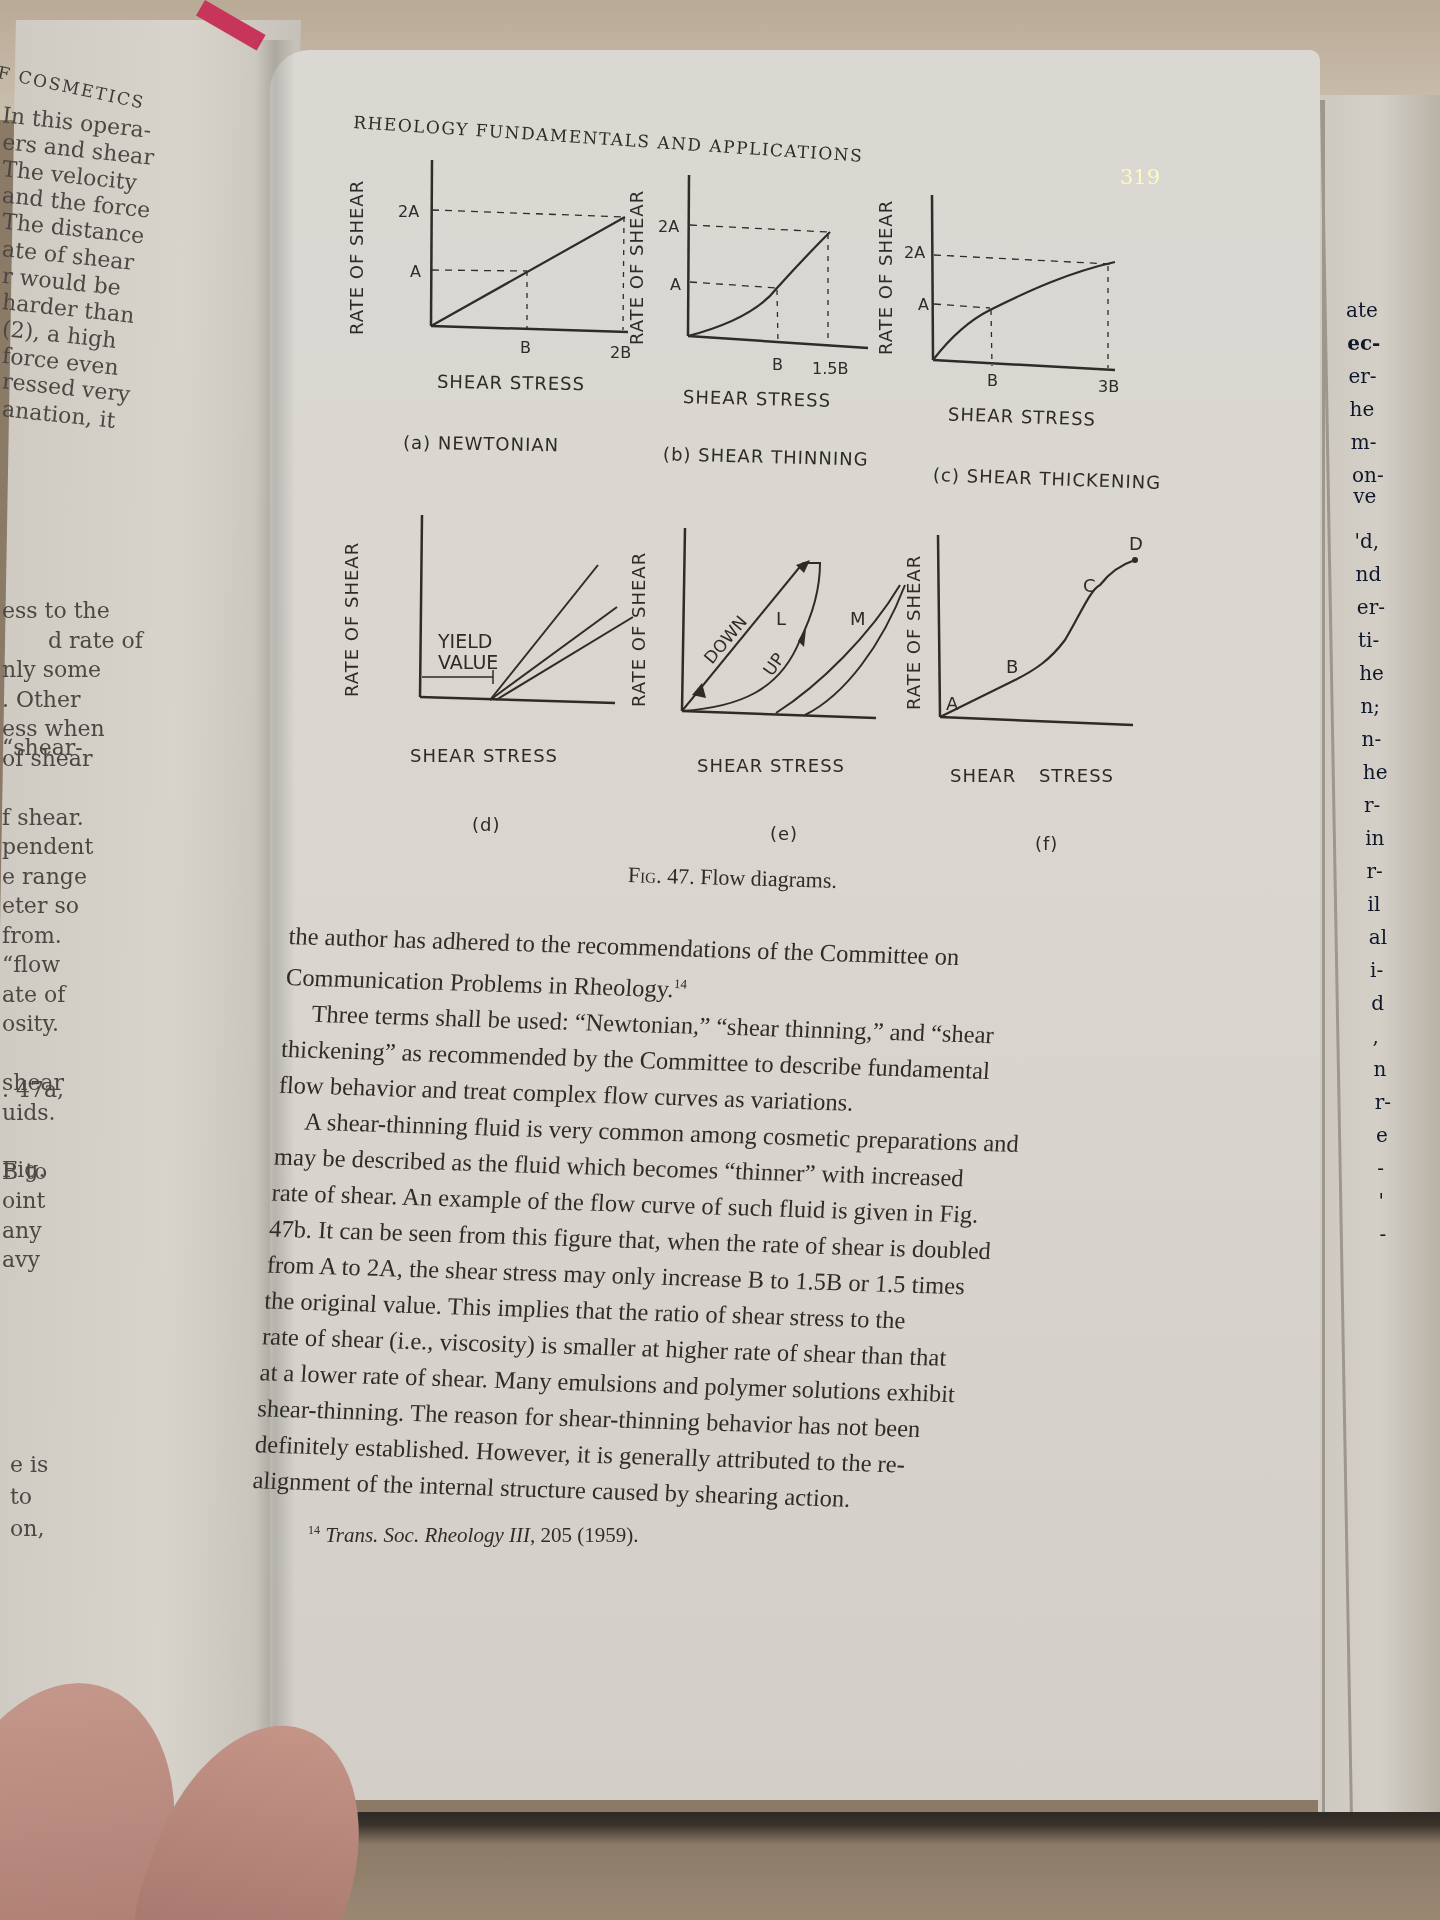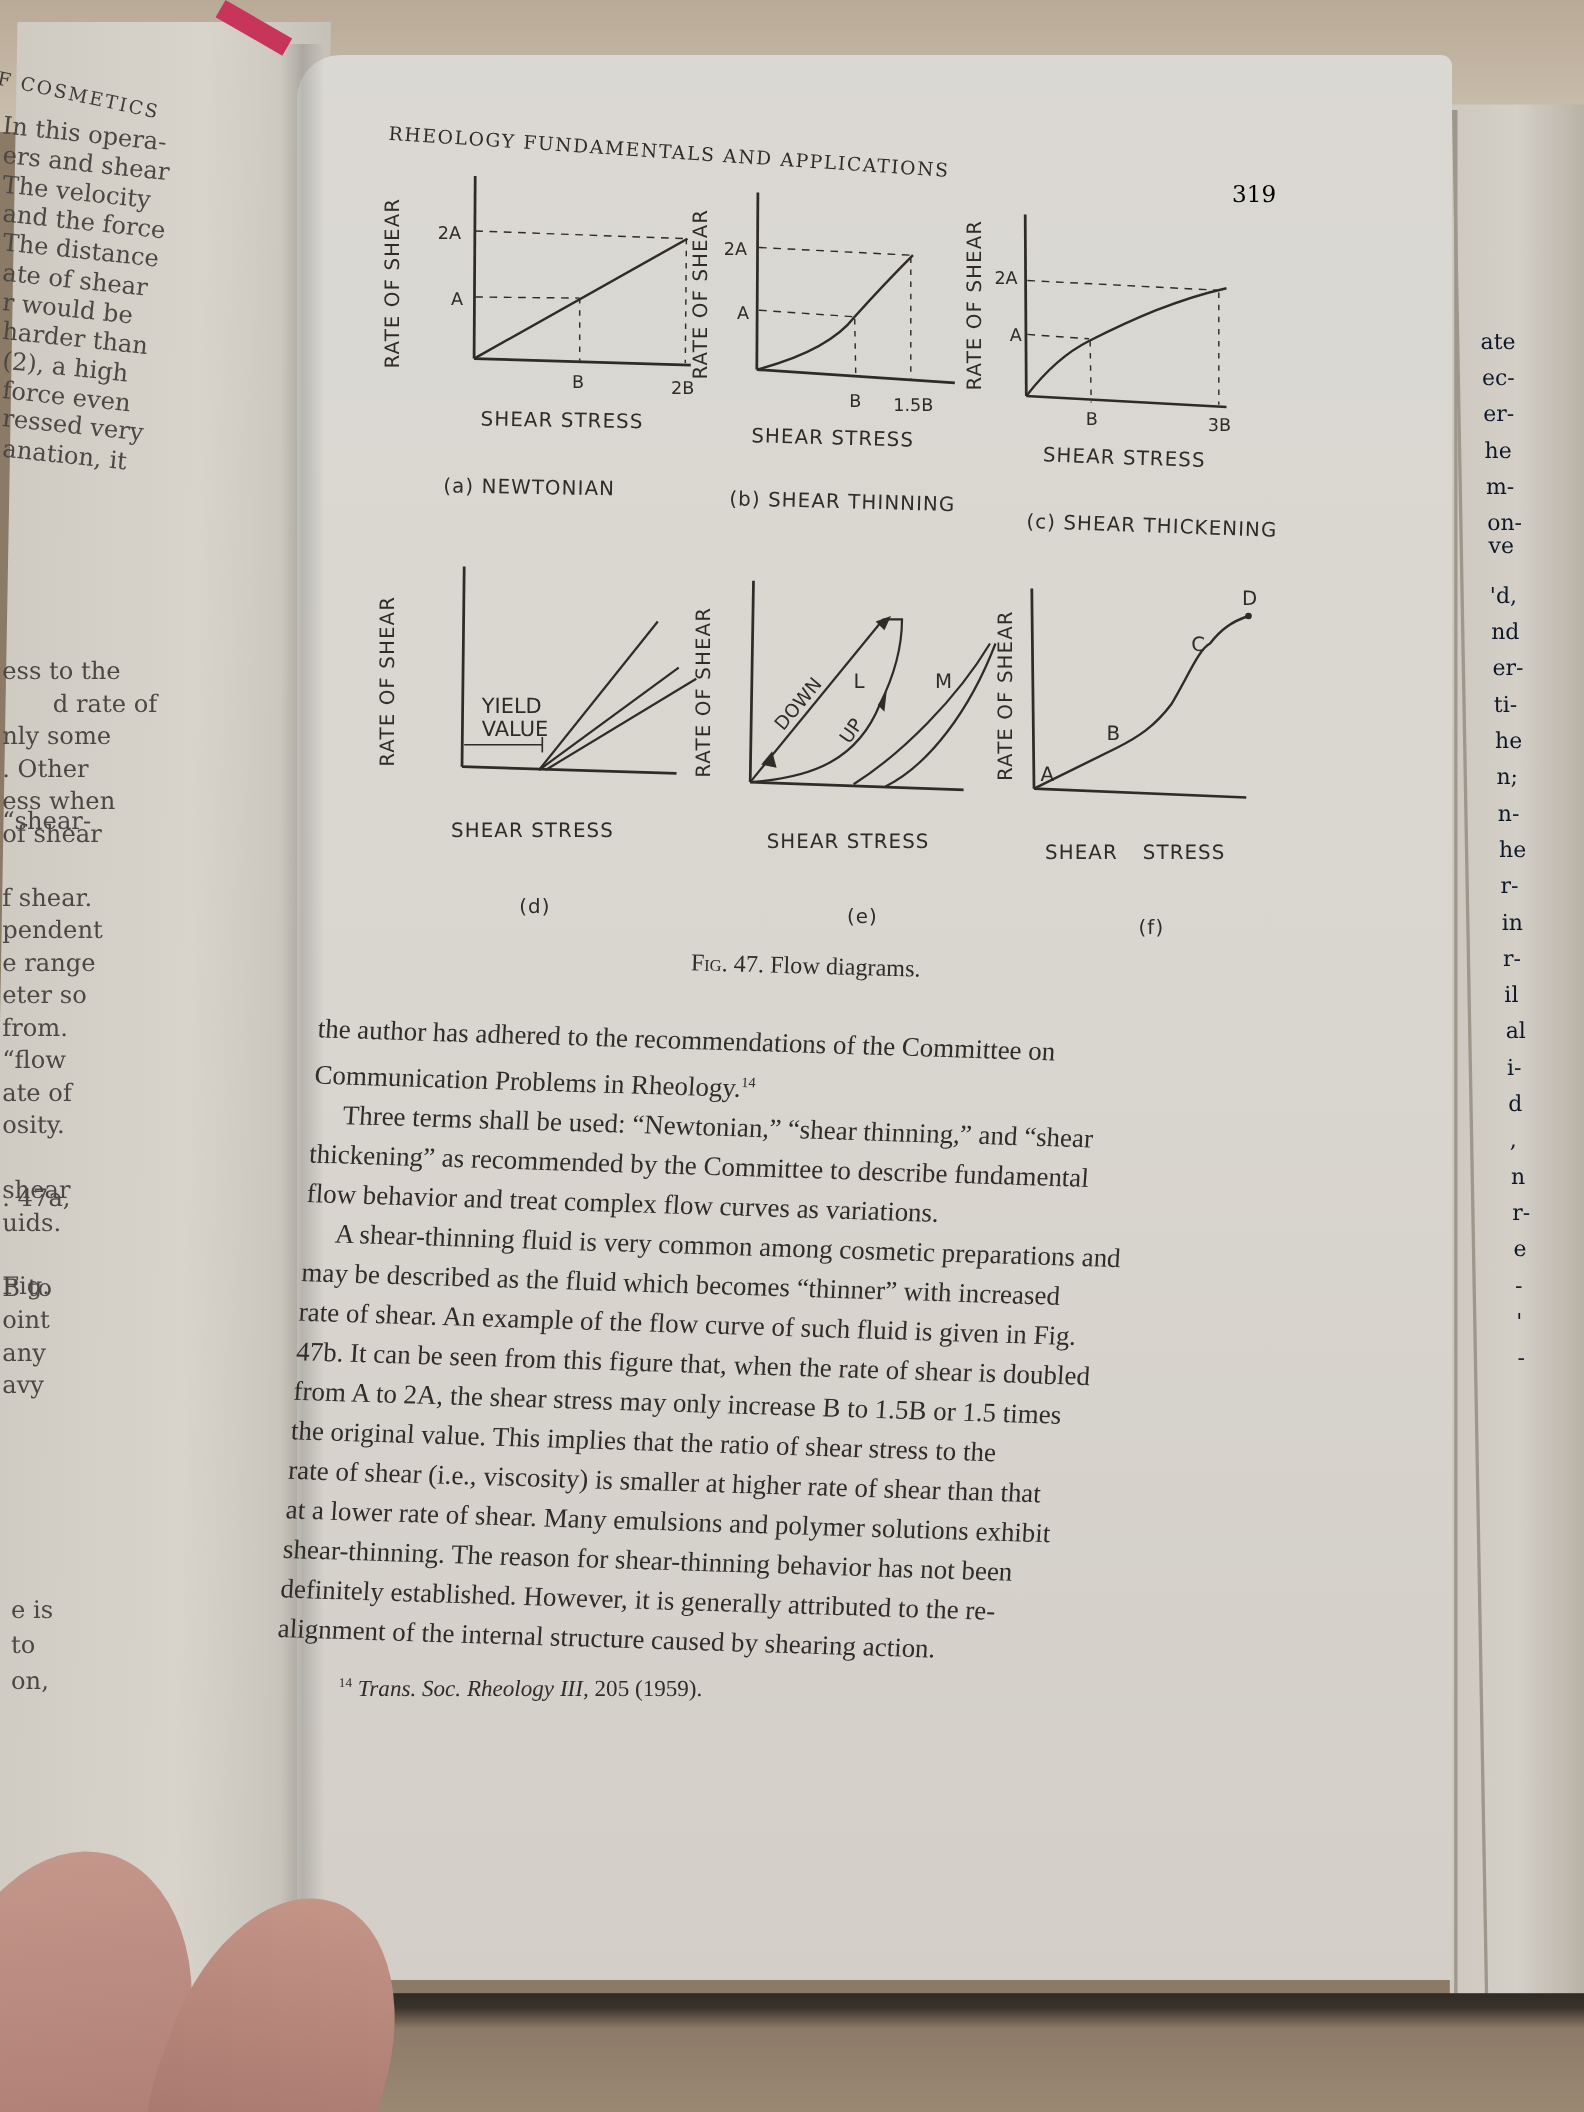--- a/index.html
+++ b/index.html
@@ -14,21 +14,21 @@
   .table-edge{position:absolute;left:0;top:1812px;width:1440px;height:108px;background:linear-gradient(180deg,#2f2a25 0%,#3a332c 12%,#8c7b68 30%,#9a8873 100%);}
   .finger{position:absolute;border-radius:50% 50% 40% 40%;background:linear-gradient(160deg,#c79a8e,#a6756b);}
   .f1{left:-60px;top:1680px;width:230px;height:340px;transform:rotate(15deg);}
   .f2{left:150px;top:1720px;width:200px;height:320px;transform:rotate(20deg);background:linear-gradient(170deg,#c69689,#9a6b62);}
 
   .lp-text{position:absolute;font-family:"DejaVu Serif",serif;font-size:22px;color:#4b4744;white-space:nowrap;}
   .lp-head{font-size:17px;letter-spacing:2px;transform:rotate(12deg);transform-origin:left top;color:#3d3a37;}
   .rp-frag{position:absolute;font-family:"DejaVu Serif",serif;font-size:20px;color:#0f172a;white-space:nowrap;}
 
   .running-head{position:absolute;left:354px;top:112px;font-family:"DejaVu Serif",serif;font-size:17px;letter-spacing:1.5px;color:#2e2b28;transform:rotate(3.8deg);transform-origin:left top;}
-  .page-num{position:absolute;left:1120px;top:165px;font-family:"DejaVu Serif",serif;font-size:21px;color:#000000;}
+  .page-num{position:absolute;left:1120px;top:165px;font-family:"DejaVu Serif",serif;font-size:21px;color:#fef9c3;}
 
   .fig{position:absolute;}
   .fig svg{overflow:visible;}
   .axlab{font-family:"DejaVu Sans",sans-serif;font-size:18px;fill:#2e2b28;letter-spacing:1px;}
   .ticklab{font-family:"DejaVu Sans",sans-serif;font-size:16px;fill:#2e2b28;}
   .sublab{position:absolute;font-family:"DejaVu Sans",sans-serif;font-size:18px;color:#2e2b28;letter-spacing:1px;white-space:nowrap;}
   .caption{position:absolute;left:628px;top:865px;font-family:"Liberation Serif",serif;font-size:22px;color:#2e2b28;transform:rotate(1.6deg);white-space:nowrap;}
   .caption .sc{font-variant:small-caps;}
 
   .body-text{position:absolute;left:290px;top:918px;width:940px;font-family:"Liberation Serif",serif;font-size:24.5px;line-height:36px;color:#2f2c29;transform:rotate(1.8deg) skewX(-2deg);transform-origin:left top;}
@@ -91,21 +91,21 @@
     <div class="lp-text" style="left: 2px; top: 1247px;">avy</div>
   </div>
 <div id="lp-bot">
     <div class="lp-text" style="left: 10px; top: 1452px;">e is</div>
     <div class="lp-text" style="left: 10px; top: 1484px;">to</div>
     <div class="lp-text" style="left: 10px; top: 1516px;">on,</div>
   </div>
 
 <div id="np">
     <div class="rp-frag" style="left: 1346px; top: 298px;">ate</div>
-    <div class="rp-frag" style="left: 1347.2px; top: 331px;">ec-</div>
+    <div class="rp-frag" style="left: 1347.2px; top: 331px; font-weight: bold;">ec-</div>
     <div class="rp-frag" style="left: 1348.4px; top: 364px;">er-</div>
     <div class="rp-frag" style="left: 1349.6px; top: 397px;">he</div>
     <div class="rp-frag" style="left: 1350.8px; top: 430px;">m-</div>
     <div class="rp-frag" style="left: 1352px; top: 463px;">on-</div>
     <div class="rp-frag" style="left: 1353.2px; top: 484px;">ve</div>
     <div class="rp-frag" style="left: 1354.4px; top: 529px;">'d,</div>
     <div class="rp-frag" style="left: 1355.6px; top: 562px;">nd</div>
     <div class="rp-frag" style="left: 1356.8px; top: 595px;">er-</div>
     <div class="rp-frag" style="left: 1358px; top: 628px;">ti-</div>
     <div class="rp-frag" style="left: 1359.2px; top: 661px;">he</div>

